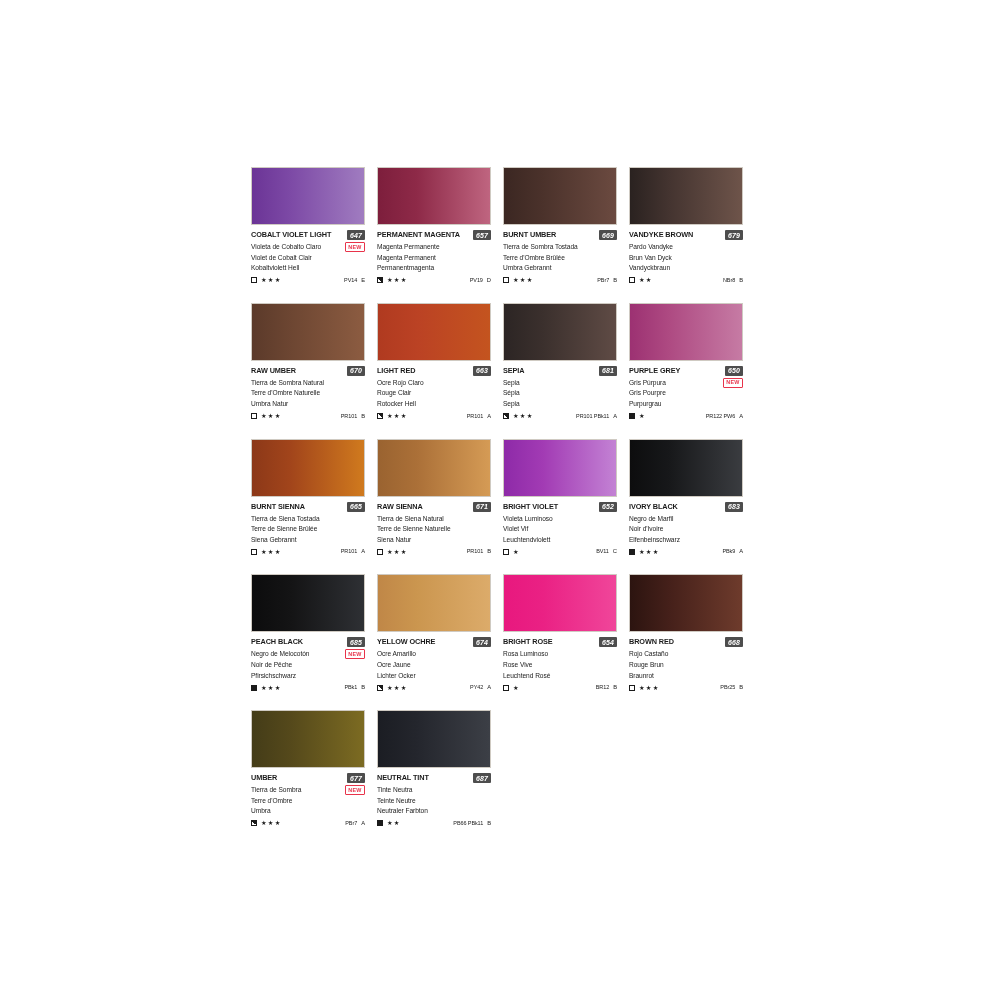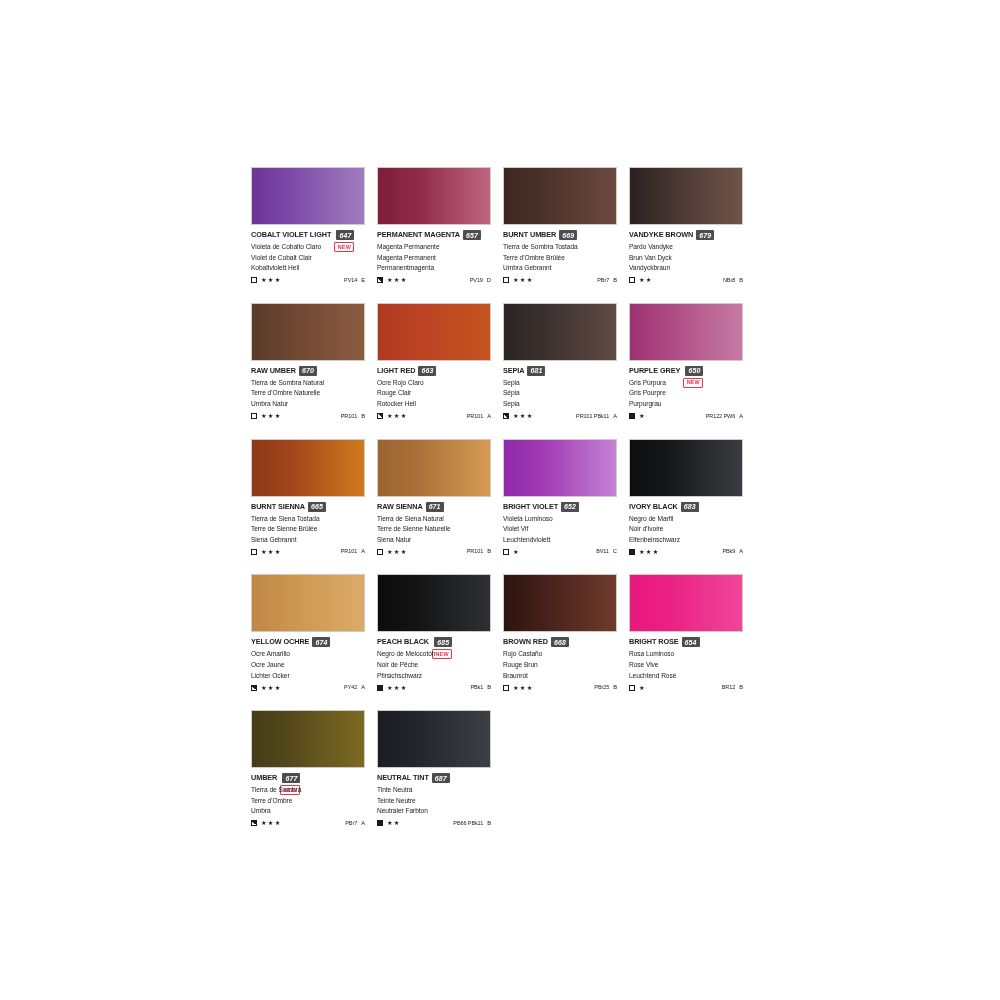--- a/index.html
+++ b/index.html
@@ -33,21 +33,21 @@
   }
   .swatch-chip {
     width: 114px;
     height: 58px;
     border: 0.7px solid #cfcac2;
     display: block;
   }
   .name-row {
     display: flex;
     align-items: flex-start;
-    justify-content: flex-start;
+    justify-content: space-between;
     margin-top: 5px;
     height: 11px;
   }
   .color-name {
     font-size: 7.3px;
     font-weight: bold;
     letter-spacing: -0.1px;
     color: #1b1b1b;
     line-height: 9px;
     white-space: nowrap;
@@ -405,20 +405,43 @@
         <div class="meta-row">
           <span class="opacity-mark opaque"></span>
           <span class="stars">★★★</span>
           <span class="meta-right">
             <span class="pigment">PBk9</span>
             <span class="series">A</span>
           </span>
         </div>
       </div>
       <div class="swatch-card">
+        <div class="swatch-chip" style="background: linear-gradient(to right, rgb(12, 12, 13) 0%, rgb(20, 20, 21) 35%, rgb(46, 48, 52) 100%);"></div>
+        <div class="name-row">
+          <div class="color-name">PEACH BLACK</div>
+          <div class="badges">
+            <div class="code-badge">685</div>
+            <div class="new-badge">NEW</div>
+          </div>
+        </div>
+        <div class="translations">
+          <div>Negro de Melocotón</div>
+          <div>Noir de Pêche</div>
+          <div>Pfirsichschwarz</div>
+        </div>
+        <div class="meta-row">
+          <span class="opacity-mark opaque"></span>
+          <span class="stars">★★★</span>
+          <span class="meta-right">
+            <span class="pigment">PBk1</span>
+            <span class="series">B</span>
+          </span>
+        </div>
+      </div>
+      <div class="swatch-card">
         <div class="swatch-chip" style="background: linear-gradient(to right, rgb(192, 135, 71) 0%, rgb(203, 150, 79) 35%, rgb(220, 171, 106) 100%);"></div>
         <div class="name-row">
           <div class="color-name">YELLOW OCHRE</div>
           <div class="badges">
             <div class="code-badge">674</div>
           </div>
         </div>
         <div class="translations">
           <div>Ocre Amarillo</div>
           <div>Ocre Jaune</div>
@@ -427,38 +450,37 @@
         <div class="meta-row">
           <span class="opacity-mark semi"></span>
           <span class="stars">★★★</span>
           <span class="meta-right">
             <span class="pigment">PY42</span>
             <span class="series">A</span>
           </span>
         </div>
       </div>
       <div class="swatch-card">
-        <div class="swatch-chip" style="background: linear-gradient(to right, rgb(12, 12, 13) 0%, rgb(20, 20, 21) 35%, rgb(46, 48, 52) 100%);"></div>
-        <div class="name-row">
-          <div class="color-name">PEACH BLACK</div>
-          <div class="badges">
-            <div class="code-badge">685</div>
-            <div class="new-badge">NEW</div>
-          </div>
-        </div>
-        <div class="translations">
-          <div>Negro de Melocotón</div>
-          <div>Noir de Pêche</div>
-          <div>Pfirsichschwarz</div>
-        </div>
-        <div class="meta-row">
-          <span class="opacity-mark opaque"></span>
-          <span class="stars">★★★</span>
-          <span class="meta-right">
-            <span class="pigment">PBk1</span>
+        <div class="swatch-chip" style="background: linear-gradient(to right, rgb(232, 24, 126) 0%, rgb(234, 33, 132) 35%, rgb(240, 70, 154) 100%);"></div>
+        <div class="name-row">
+          <div class="color-name">BRIGHT ROSE</div>
+          <div class="badges">
+            <div class="code-badge">654</div>
+          </div>
+        </div>
+        <div class="translations">
+          <div>Rosa Luminoso</div>
+          <div>Rose Vive</div>
+          <div>Leuchtend Rosé</div>
+        </div>
+        <div class="meta-row">
+          <span class="opacity-mark transparent"></span>
+          <span class="stars">★</span>
+          <span class="meta-right">
+            <span class="pigment">BR12</span>
             <span class="series">B</span>
           </span>
         </div>
       </div>
       <div class="swatch-card">
         <div class="swatch-chip" style="background: linear-gradient(to right, rgb(44, 20, 16) 0%, rgb(69, 32, 26) 35%, rgb(110, 59, 44) 100%);"></div>
         <div class="name-row">
           <div class="color-name">BROWN RED</div>
           <div class="badges">
             <div class="code-badge">668</div>
@@ -467,42 +489,20 @@
         <div class="translations">
           <div>Rojo Castaño</div>
           <div>Rouge Brun</div>
           <div>Braunrot</div>
         </div>
         <div class="meta-row">
           <span class="opacity-mark transparent"></span>
           <span class="stars">★★★</span>
           <span class="meta-right">
             <span class="pigment">PBr25</span>
-            <span class="series">B</span>
-          </span>
-        </div>
-      </div>
-      <div class="swatch-card">
-        <div class="swatch-chip" style="background: linear-gradient(to right, rgb(232, 24, 126) 0%, rgb(234, 33, 132) 35%, rgb(240, 70, 154) 100%);"></div>
-        <div class="name-row">
-          <div class="color-name">BRIGHT ROSE</div>
-          <div class="badges">
-            <div class="code-badge">654</div>
-          </div>
-        </div>
-        <div class="translations">
-          <div>Rosa Luminoso</div>
-          <div>Rose Vive</div>
-          <div>Leuchtend Rosé</div>
-        </div>
-        <div class="meta-row">
-          <span class="opacity-mark transparent"></span>
-          <span class="stars">★</span>
-          <span class="meta-right">
-            <span class="pigment">BR12</span>
             <span class="series">B</span>
           </span>
         </div>
       </div>
       <div class="swatch-card">
         <div class="swatch-chip" style="background: linear-gradient(to right, rgb(68, 60, 24) 0%, rgb(85, 73, 27) 35%, rgb(124, 107, 34) 100%);"></div>
         <div class="name-row">
           <div class="color-name">UMBER</div>
           <div class="badges">
             <div class="code-badge">677</div>

